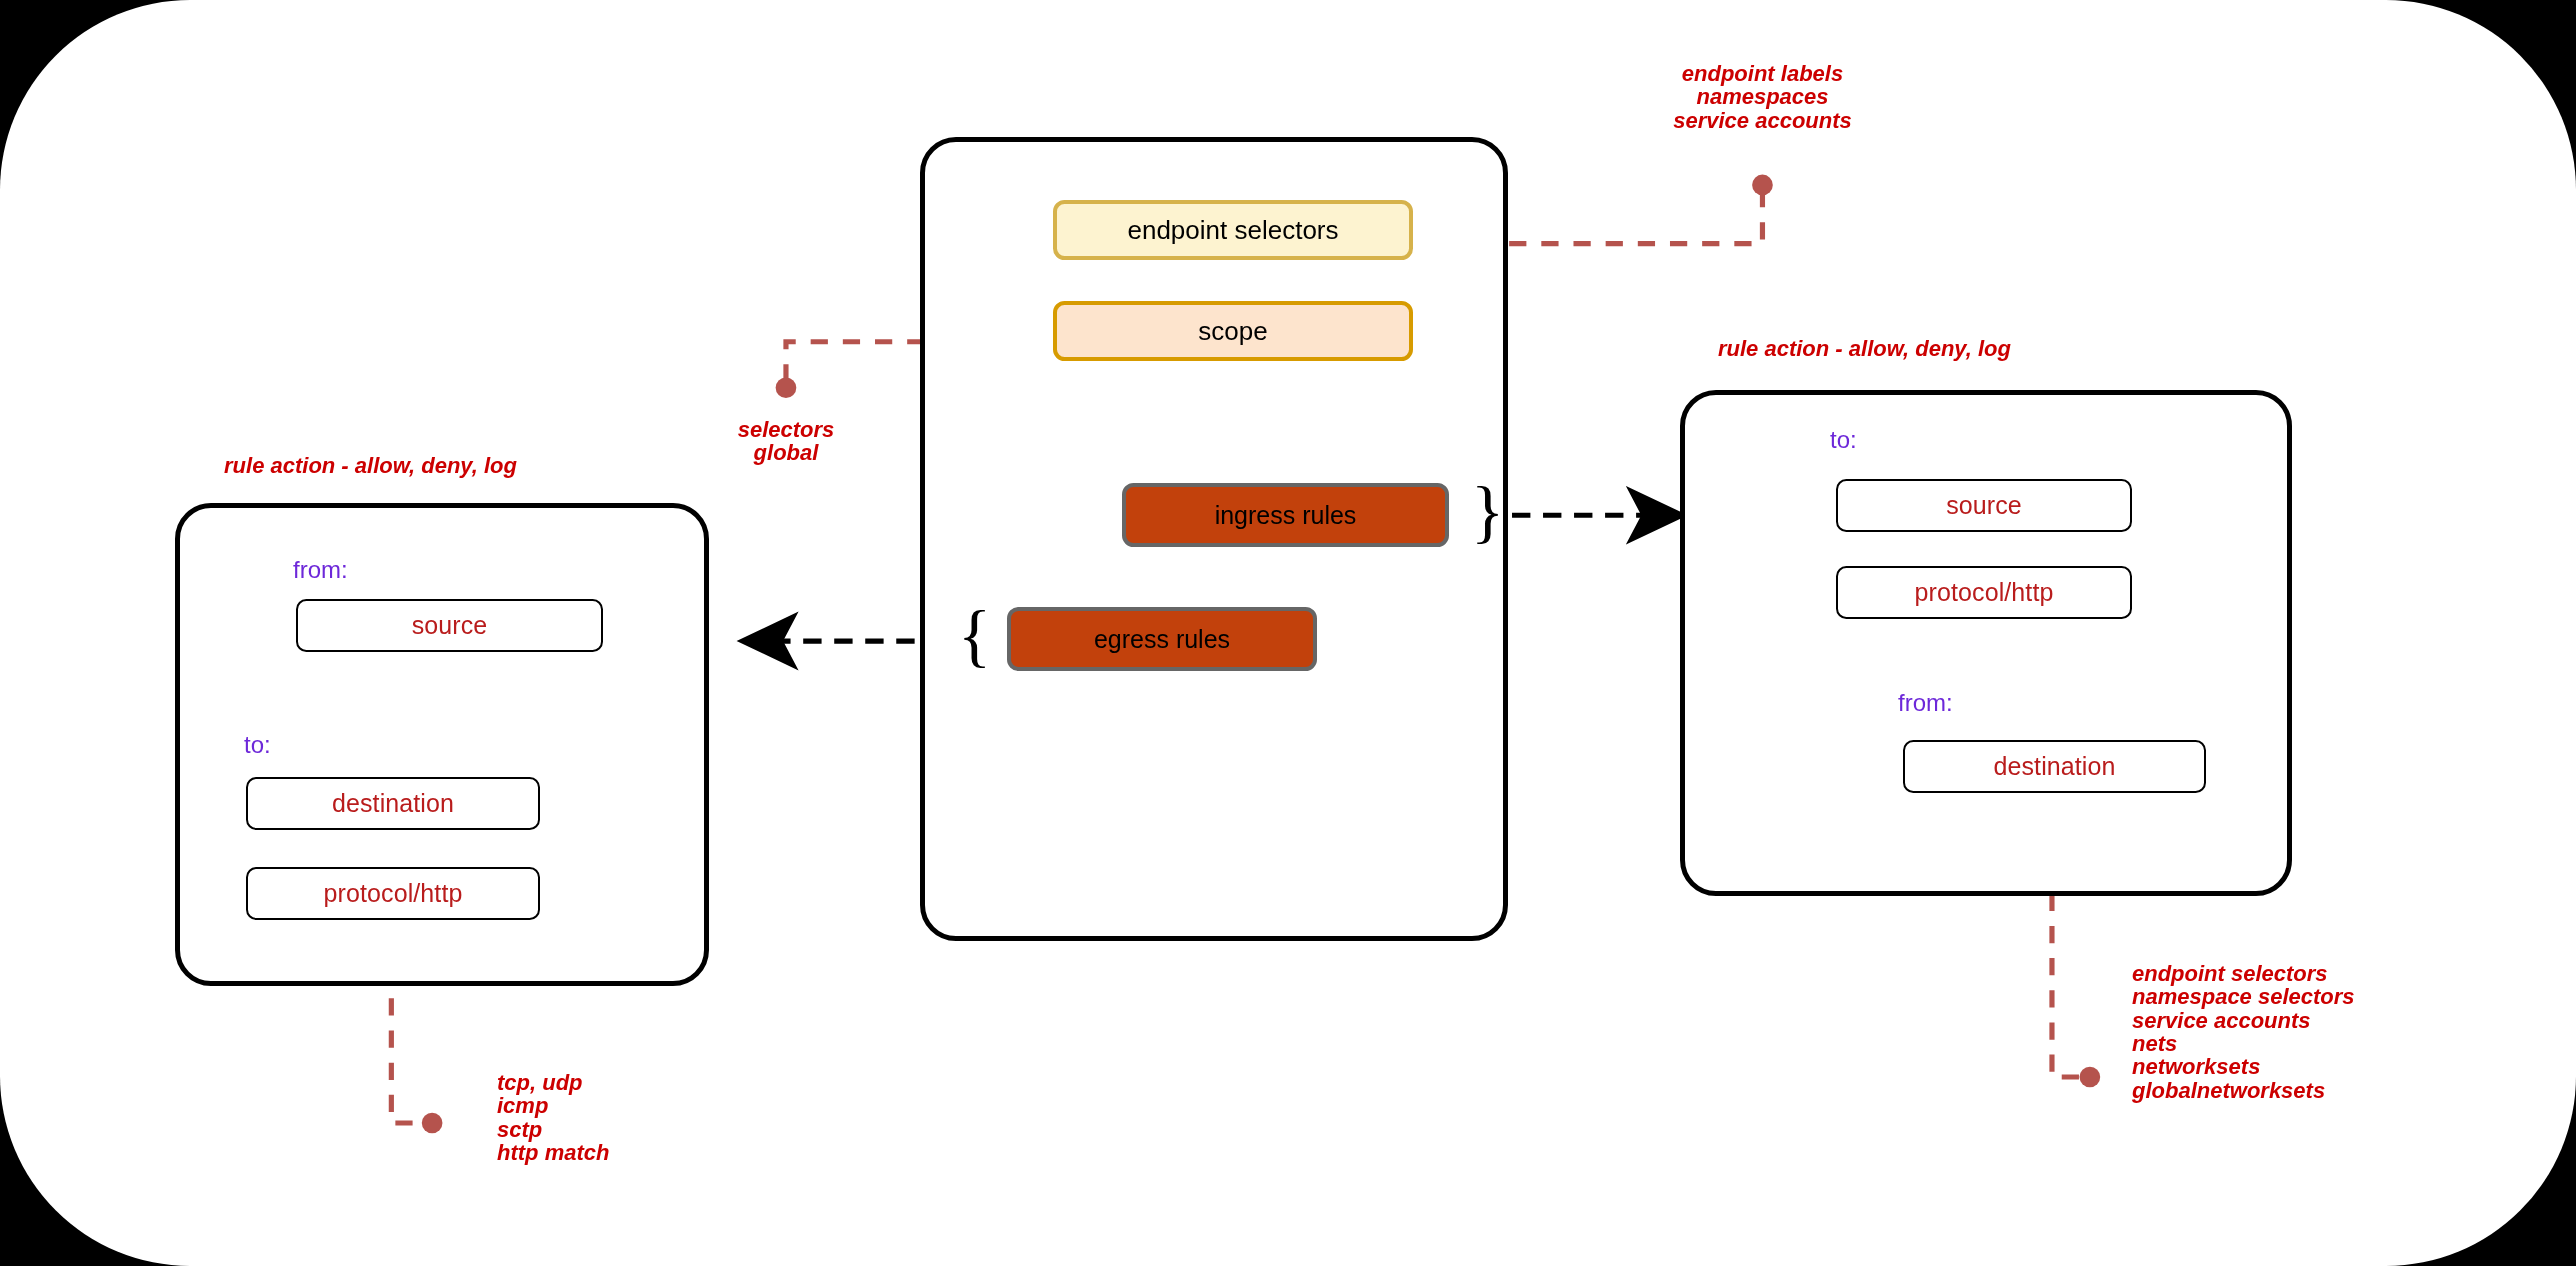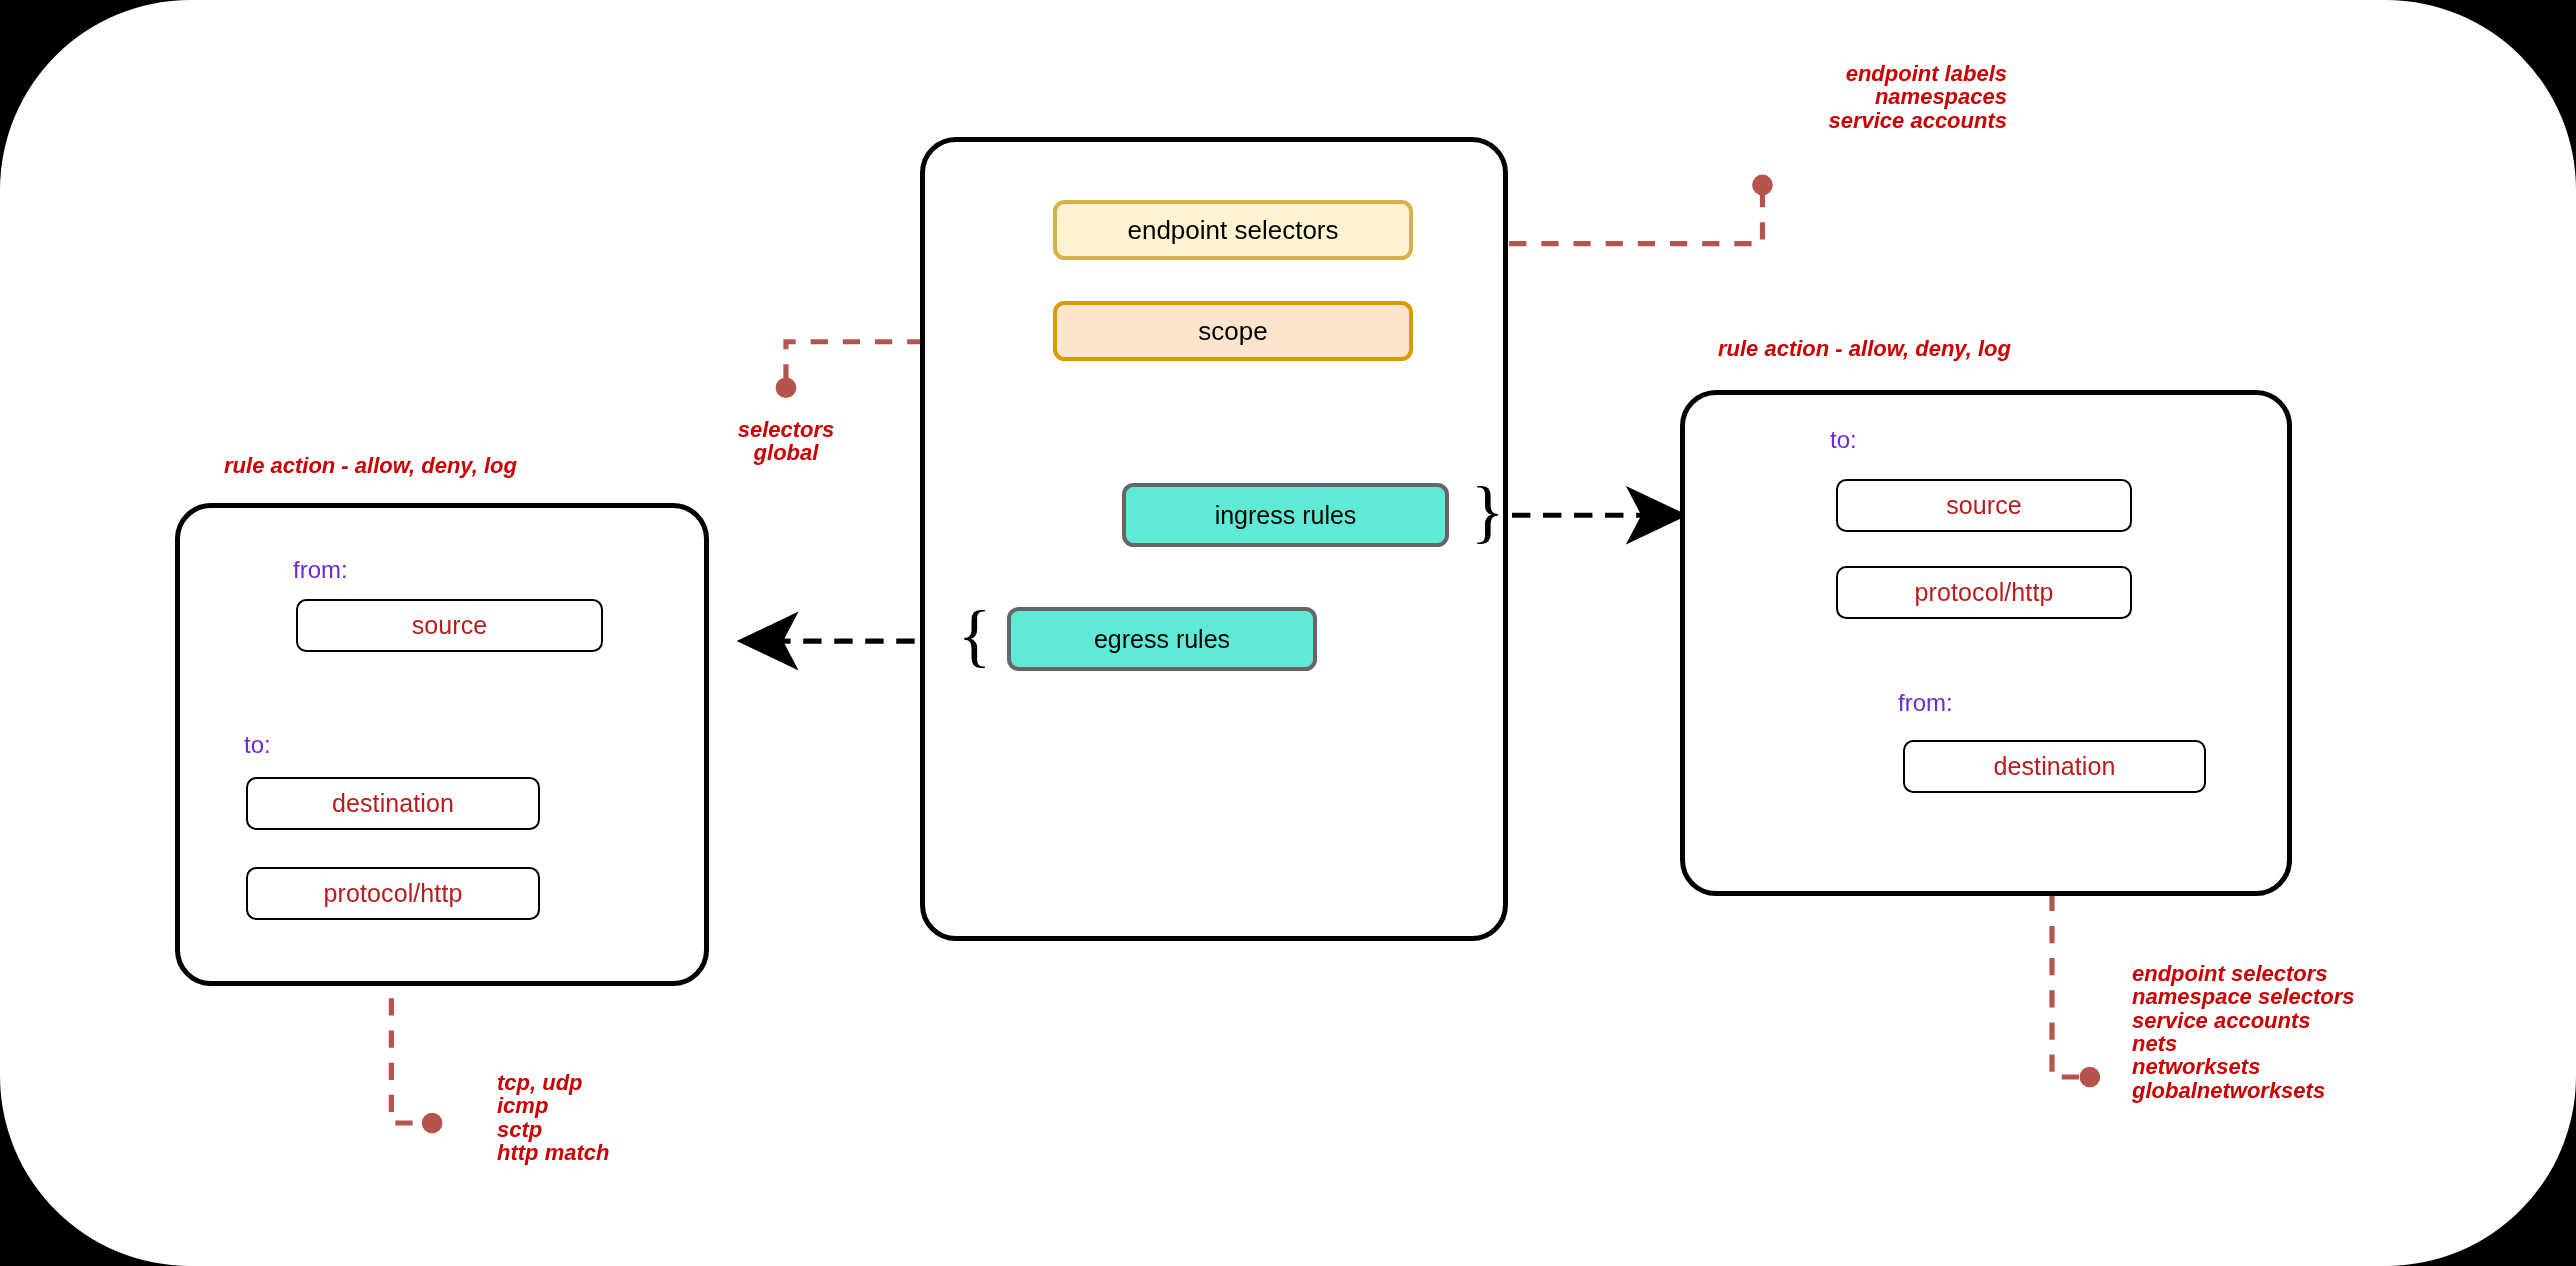--- a/index.html
+++ b/index.html
@@ -79,21 +79,21 @@
   }
   .cbox.endpoint {
     background: #fdf3d0;
     border: 4px solid #d6b24b;
   }
   .cbox.scope {
     background: #fde4cd;
     border: 4px solid #d79b00;
   }
   .cbox.rules {
-    background: #5eead4;
+    background: #c2410c;
     border: 4px solid #666666;
     font-size: 25px;
   }
 
   
   .ann {
     position: absolute;
     color: #cc0000;
     font-weight: bold;
     font-style: italic;
@@ -208,21 +208,21 @@
     <div class="seclabel" style="left:1830px; top:426px;">to:</div>
 
     <div class="box" style="left:1836px; top:479px; width:296px; height:53px;">source</div>
 
     <div class="box" style="left:1836px; top:566px; width:296px; height:53px;">protocol/http</div>
 
     <div class="seclabel" style="left:1898px; top:689px;">from:</div>
 
     <div class="box" style="left:1903px; top:740px; width:303px; height:53px;">destination</div>
 
-    <div class="ann center" style="left:1662px; top:62px; width:345px;text-align:right;">endpoint labels
+    <div class="ann center" style="left:1590px; top:62px; width:345px;">endpoint labels
 namespaces
 service accounts</div>
 
     <div class="ann center" style="left:671px; top:418px; width:230px;">selectors
 global</div>
 
     <div class="ann left" style="left:481px; top:1071px;margin-left:16px;">tcp, udp
 icmp
 sctp
 http match</div>

